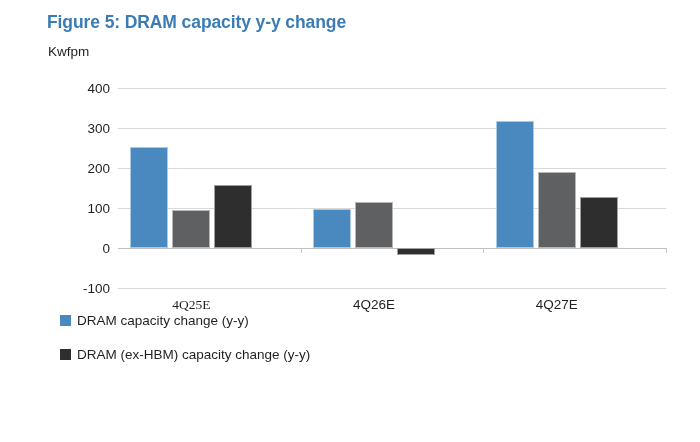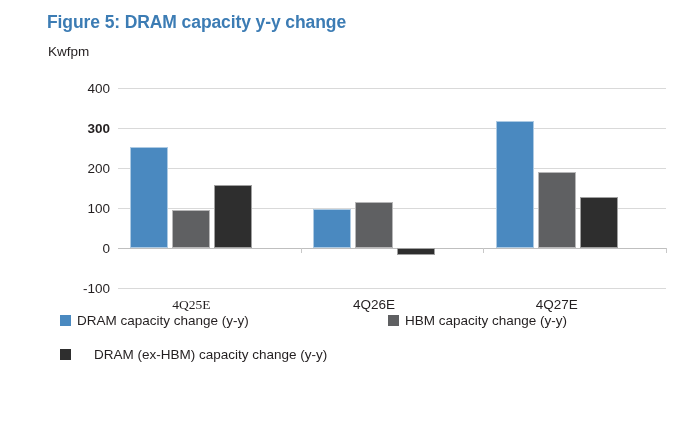--- a/index.html
+++ b/index.html
@@ -146,21 +146,21 @@
 
 <div class="figure">
 
   <div class="fig-title">Figure 5: DRAM capacity y-y change</div>
 
   <div class="unit-label">Kwfpm</div>
 
   <div class="plot-wrap">
     <div id="ytick-layer">
         <div class="ytick" style="top: 88px;">400</div>
-        <div class="ytick" style="top: 128px; font-weight: bold;">300</div>
+        <div class="ytick" style="top: 128px;">300</div>
         <div class="ytick" style="top: 168px;">200</div>
         <div class="ytick" style="top: 208px;">100</div>
         <div class="ytick" style="top: 248px;">0</div>
         <div class="ytick" style="top: 288px; text-align: right;">-100</div>
       </div>
     <div class="plot-area" id="plot-area">
         <div class="gridline" style="top: 0px;"></div>
         <div class="gridline" style="top: 40px;"></div>
         <div class="gridline" style="top: 80px;"></div>
         <div class="gridline" style="top: 120px;"></div>
@@ -185,27 +185,23 @@
         <div class="xcat" style="left: 556.667px; top: 297px;">4Q27E</div>
       </div>
   </div>
 
   <div class="legend">
     <div class="legend-row">
       <div class="legend-item" style="left:0px;">
         <span class="legend-swatch" id="sw0" style="background: rgb(74, 137, 192);"></span>
         <span class="legend-text">DRAM capacity change (y-y)</span>
       </div>
-      <div class="legend-item" style="left:328px;">
-        <span class="legend-swatch" id="sw1" style="background: rgb(95, 96, 98);"></span>
-        <span class="legend-text">HBM capacity change (y-y)</span>
-      </div>
     </div>
     <div class="legend-row" style="margin-top:10px;">
-      <div class="legend-item" style="left:0px;gap:17px;">
+      <div class="legend-item" style="left:0px;">
         <span class="legend-swatch" id="sw2" style="background: rgb(46, 46, 46);"></span>
         <span class="legend-text">DRAM (ex-HBM) capacity change (y-y)</span>
       </div>
     </div>
   </div>
 
 
 </div>
 
 </body></html>

